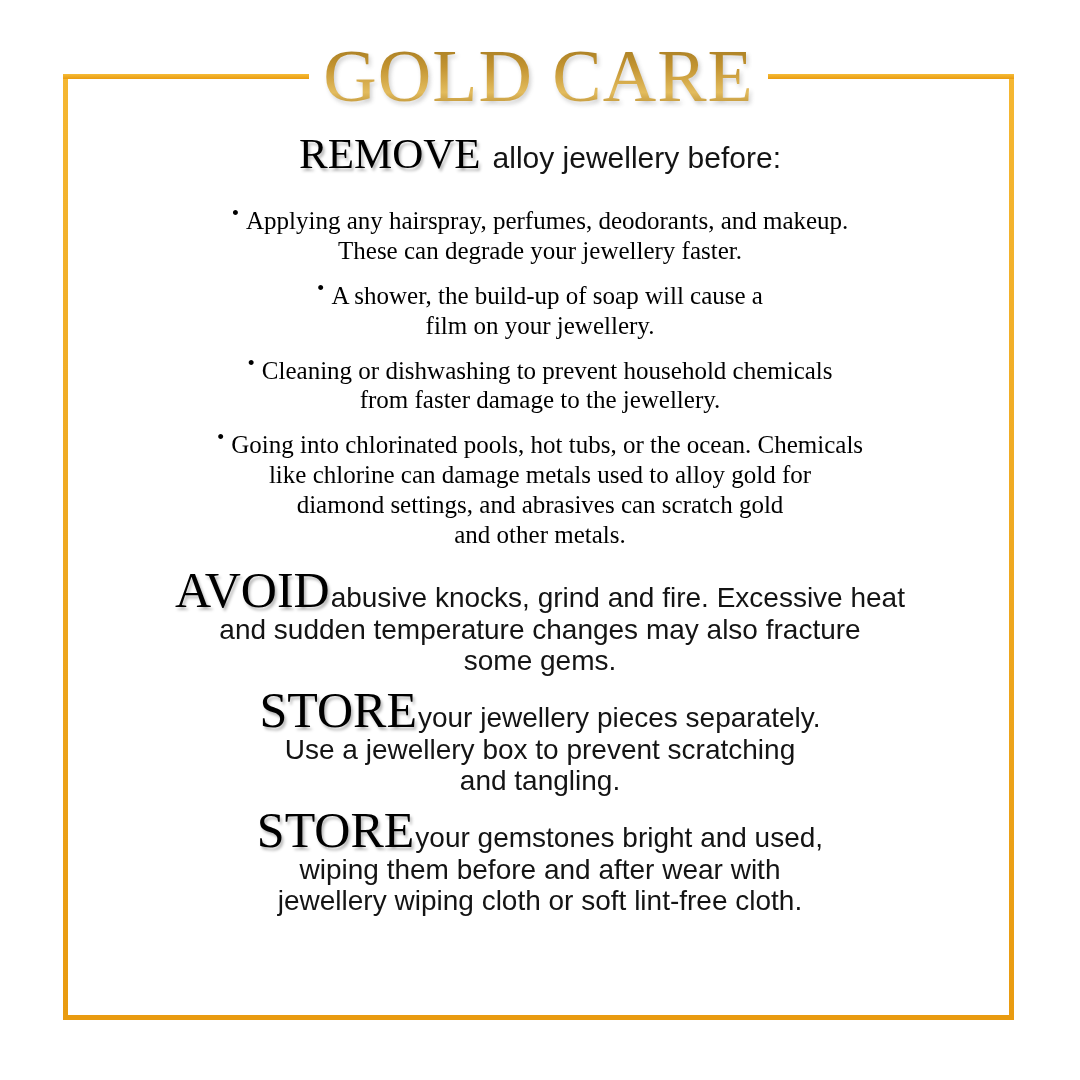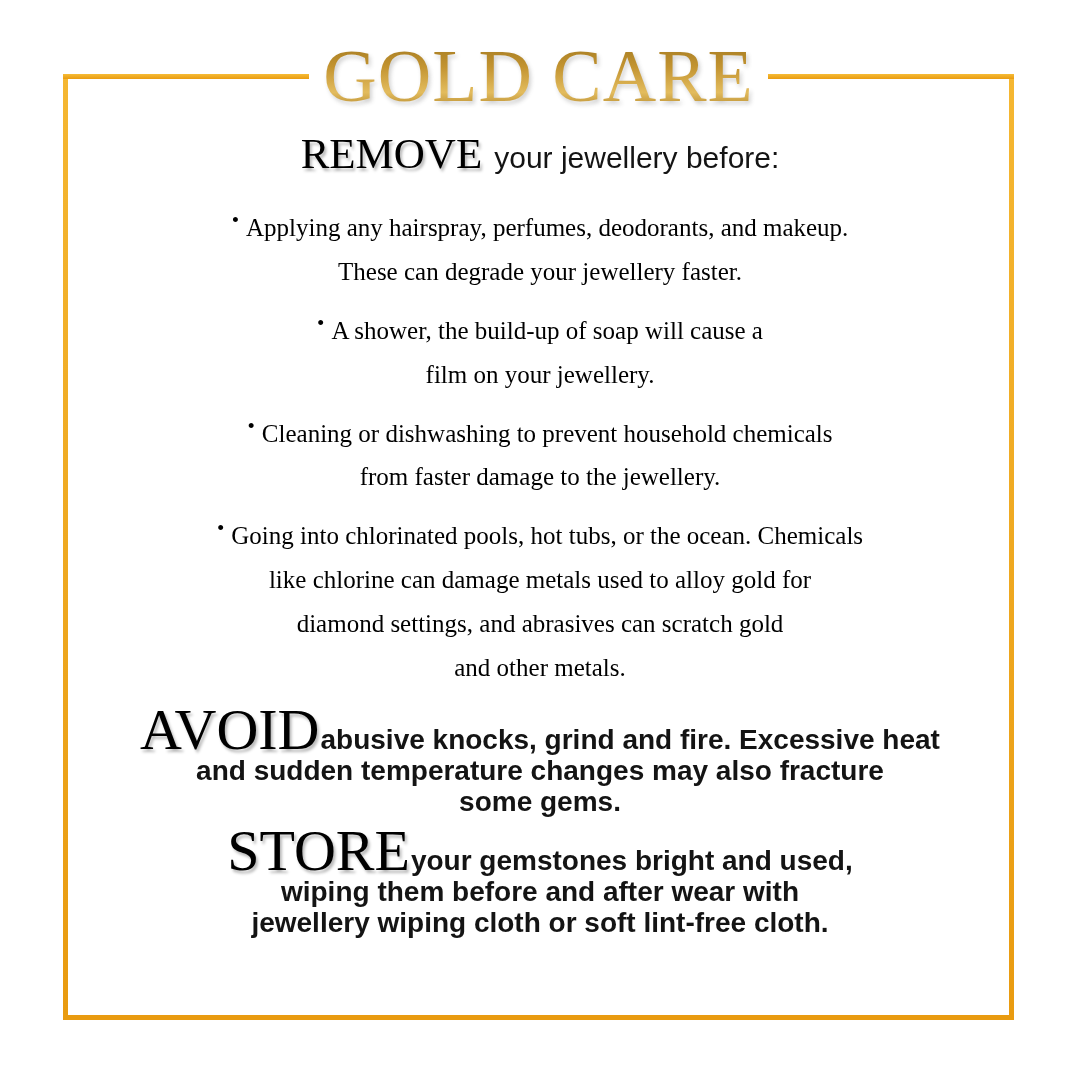--- a/index.html
+++ b/index.html
@@ -64,78 +64,81 @@
     text-align: center;
     color: #0d0d0d;
   }
 
   .kw {
     font-family: "Liberation Serif", serif;
     color: #000000;
     text-shadow: 2px 3px 3px rgba(0,0,0,0.28), -2px -2px 4px rgba(255,255,255,0.9);
   }
   .kw-remove { font-size: 43px; line-height: 60px; }
-  .kw-small  { font-size: 58px; line-height: 48px; }
+  .kw-small  { font-size: 50px; line-height: 48px; }
 
   .remove-heading { margin-bottom: 14px; font-size: 30px; line-height: 30px; color: #141414; }
   .heading-rest { margin-left: 12px; }
 
   .bullets {
     font-family: "Liberation Serif", serif;
     font-size: 25px;
-    line-height: 44px;
+    line-height: 30px;
     color: #000000;
   }
   .bullet-item { margin-bottom: 7px; }
   .bullet-item.wide { }
   .bullet-marker { vertical-align: 0.42em; font-size: 21px; margin-right: 7px; }
   .pre { white-space: pre-line; }
 
   .care-sections { margin-top: 16px; }
   .care {
     font-size: 28px;
     line-height: 31px;
     color: #141414;
     margin-bottom: 10px;
   }
-  .care-text { margin-left: 1px; font-weight: bold; }
+  .care-text { margin-left: 1px; }
 </style>
 </head>
 <body>
 
 <div class="canvas">
 
   <div class="frame"></div>
 
   <div class="header-row">
     <div class="border-line"></div>
     <div class="page-title">GOLD CARE</div>
     <div class="border-line"></div>
   </div>
 
   <div class="content">
 
-    <div class="remove-heading"><span class="kw kw-remove">REMOVE</span><span class="heading-rest">your jewellery before:</span></div>
+    <div class="remove-heading"><span class="kw kw-remove">REMOVE</span><span class="heading-rest">alloy jewellery before:</span></div>
 
     <div class="bullets">
       <div class="bullet-item"><span class="bullet-marker">•</span><span class="pre">Applying any hairspray, perfumes, deodorants, and makeup.
 These can degrade your jewellery faster.</span></div>
       <div class="bullet-item"><span class="bullet-marker">•</span><span class="pre">A shower, the build-up of soap will cause a
 film on your jewellery.</span></div>
       <div class="bullet-item"><span class="bullet-marker">•</span><span class="pre">Cleaning or dishwashing to prevent household chemicals
 from faster damage to the jewellery.</span></div>
       <div class="bullet-item wide"><span class="bullet-marker">•</span><span class="pre">Going into chlorinated pools, hot tubs, or the ocean. Chemicals
 like chlorine can damage metals used to alloy gold for
 diamond settings, and abrasives can scratch gold
 and other metals.</span></div>
     </div>
 
     <div class="care-sections">
       <div class="care"><span class="kw kw-small">AVOID</span><span class="care-text pre">abusive knocks, grind and fire. Excessive heat
 and sudden temperature changes may also fracture
 some gems.</span></div>
+      <div class="care"><span class="kw kw-small">STORE</span><span class="care-text pre">your jewellery pieces separately.
+Use a jewellery box to prevent scratching
+and tangling.</span></div>
       <div class="care"><span class="kw kw-small">STORE</span><span class="care-text pre">your gemstones bright and used,
 wiping them before and after wear with
 jewellery wiping cloth or soft lint-free cloth.</span></div>
     </div>
 
   </div>
 </div>
 
 </body></html>

